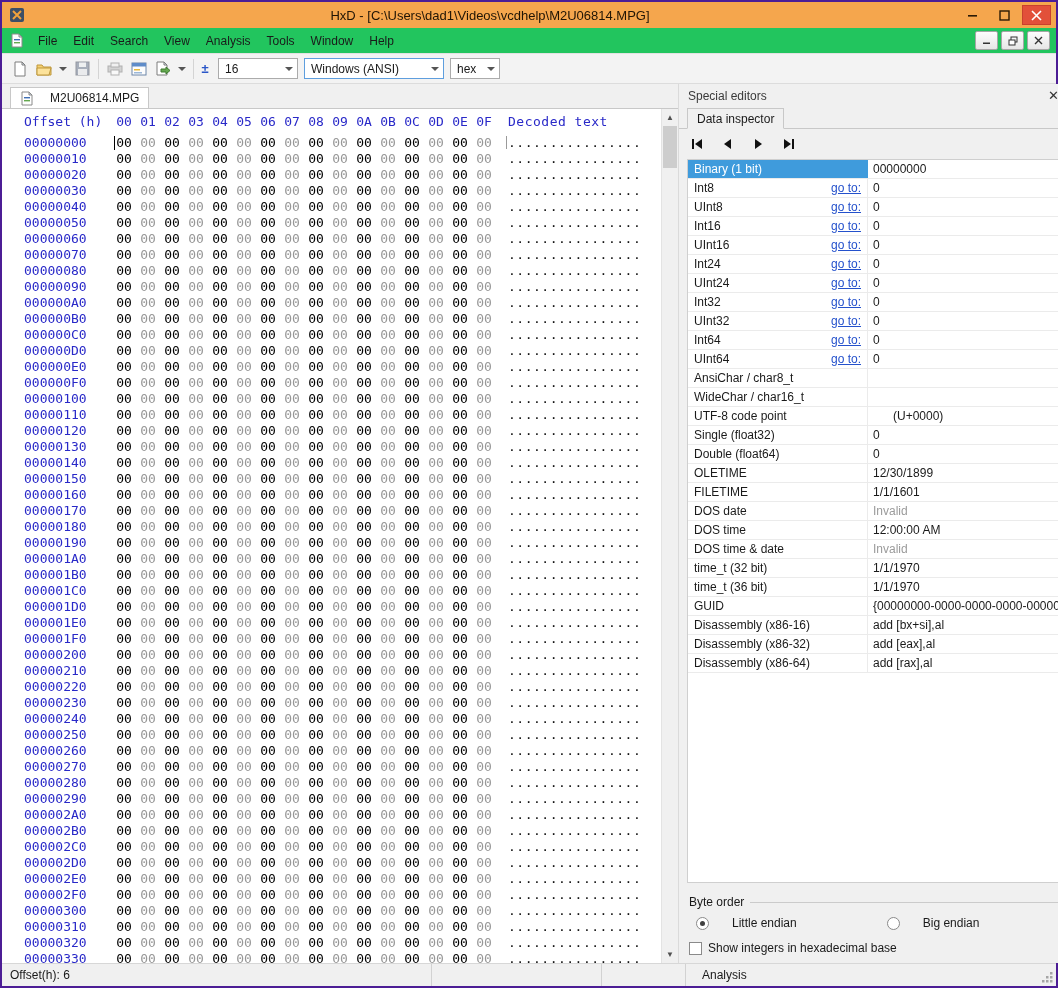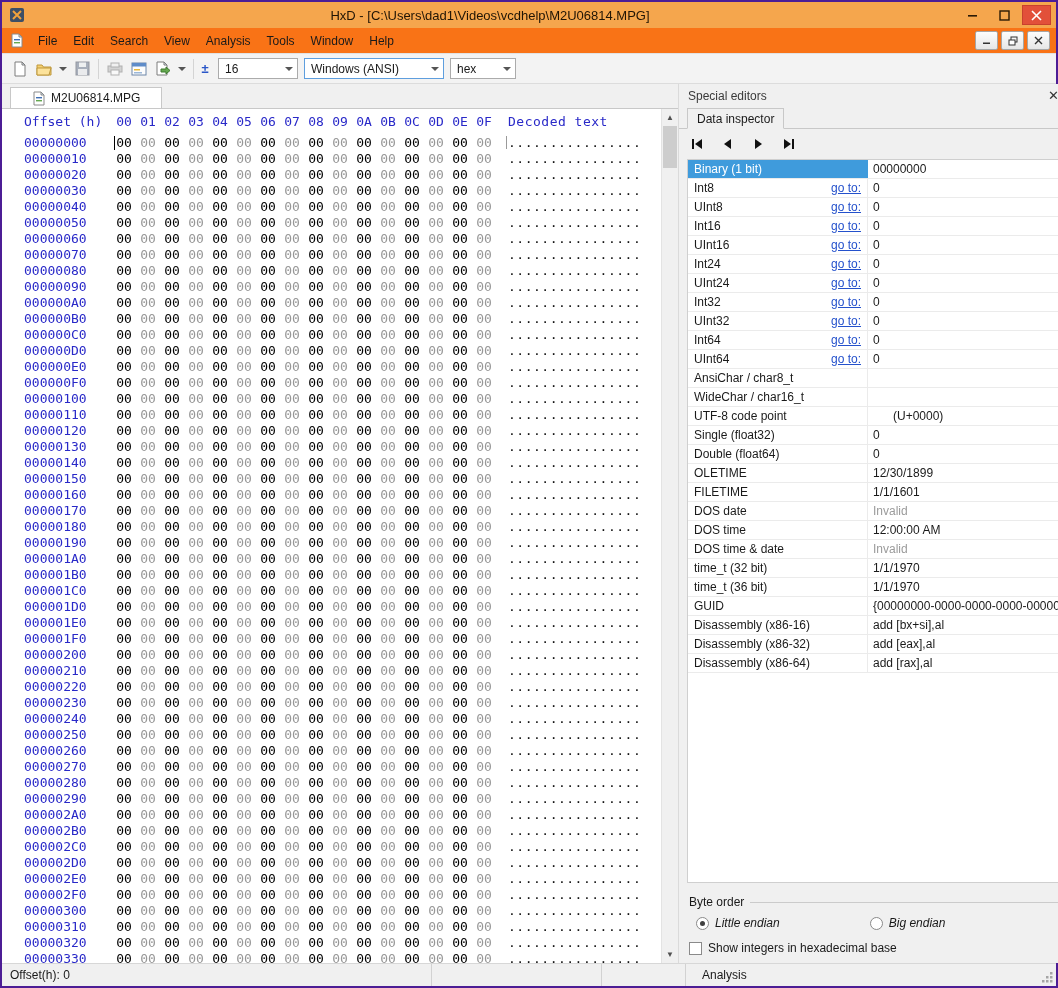--- a/index.html
+++ b/index.html
@@ -9,21 +9,21 @@
   .window { width: 1058px; height: 988px; border: 2px solid #4c1d95; display: flex; flex-direction: column; background: #f0f0f0; }
 
   
   .titlebar { height: 26px; background: #f5a64d; display: flex; align-items: center; padding: 0 5px 0 7px; flex: 0 0 auto; }
   .app-icon { width: 16px; height: 16px; flex: 0 0 auto; }
   .title-text { flex: 1; text-align: center; font-size: 13px; color: #201505; white-space: nowrap; overflow: hidden; }
   .caption-btn { width: 29px; height: 20px; display: flex; align-items: center; justify-content: center; margin-left: 3px; cursor: default; }
   .caption-close { background: #e2503a; border: 1px solid #c8402d; }
 
   
-  .menubar { height: 26px; background: #f97316; border-bottom: 1px solid #e2e2e2; display: flex; align-items: center; padding: 0 4px; flex: 0 0 auto; }
+  .menubar { height: 26px; background: #22c55e; border-bottom: 1px solid #e2e2e2; display: flex; align-items: center; padding: 0 4px; flex: 0 0 auto; }
   .doc-icon { width: 14px; height: 15px; margin: 0 6px 0 4px; }
   .menu-items { display: flex; align-items: center; height: 100%; }
   .menu-item { padding: 0 8px; height: 100%; display: flex; align-items: center; color: #1a1a1a; }
   .mdi-btns { margin-left: auto; display: flex; align-items: center; padding-right: 2px; }
   .mdi-btn { width: 23px; height: 19px; border: 1px solid #a6a6a6; border-radius: 2px; background: linear-gradient(#fdfdfd, #e6e6e6); display: flex; align-items: center; justify-content: center; margin-left: 3px; }
 
   
   .toolbar { height: 30px; background: #f3f3f3; border-bottom: 1px solid #dcdcdc; display: flex; align-items: center; padding: 0 6px; flex: 0 0 auto; }
   .tool-btn { width: 24px; height: 24px; display: flex; align-items: center; justify-content: center; border-radius: 2px; }
   .tool-btn.narrow { width: 14px; }
@@ -33,21 +33,21 @@
   .combo { height: 21px; background: #fff; border: 1px solid #ababab; display: flex; align-items: center; margin-left: 6px; }
   .combo.focused { border-color: #5e9ede; }
   .combo .combo-value { padding: 0 6px; flex: 1; white-space: nowrap; }
   .combo .combo-arrow { width: 16px; height: 100%; display: flex; align-items: center; justify-content: center; }
   .bpr-icon { font-weight: bold; color: #2a56c8; font-size: 13px; }
 
   
   .content { flex: 1 1 auto; display: flex; min-height: 0; }
   .left { width: 676px; flex: 0 0 auto; display: flex; flex-direction: column; min-height: 0; }
   .tabbar { height: 24px; display: flex; align-items: flex-end; padding-left: 8px; flex: 0 0 auto; }
-  .doc-tab { height: 21px; background: #fff; border: 1px solid #c8c8c8; border-bottom: none; display: flex; align-items: center; gap: 5px; padding: 0 21px; font-size: 12px; }
+  .doc-tab { height: 21px; background: #fff; border: 1px solid #c8c8c8; border-bottom: none; display: flex; align-items: center; gap: 16px; padding: 0 9px; font-size: 12px; }
 
   .hexwrap { position: relative; flex: 1 1 auto; background: #fff; border-top: 1px solid #c8c8c8; overflow: hidden; }
   .hexview { font-family: "DejaVu Sans Mono", monospace; font-size: 13px; line-height: 16px; padding: 5px 0 0 22px; }
   .hex-header { margin-bottom: 5px; white-space: nowrap; }
   .hex-offset { display: inline-block; width: 80px; margin-right: 8px; color: #2929c8; }
   .hex-byte { display: inline-block; width: 24px; text-align: center; color: #000; position: relative; }
   .hex-byte.dim { color: #979797; }
   .hex-byte.hdr { color: #2929c8; }
   .hex-byte.caret::before { content: ""; position: absolute; left: 2px; top: 1px; bottom: 1px; width: 1px; background: #000; }
   .hex-decoded { margin-left: 12px; color: #141414; letter-spacing: .5px; position: relative; }
@@ -74,21 +74,21 @@
   .insp-name { width: 180px; flex: 0 0 auto; display: flex; align-items: center; justify-content: space-between; padding-left: 6px; border-right: 1px solid #ebebeb; overflow: hidden; white-space: nowrap; }
   .insp-name.sel { background: #3f9bdc; color: #fff; border-right-color: #3f9bdc; }
   .goto { color: #2451cc; text-decoration: underline; margin-right: 6px; cursor: pointer; }
   .insp-value { flex: 1 1 auto; display: flex; align-items: center; padding-left: 5px; white-space: pre; overflow: hidden; }
   .insp-value.dim { color: #9b9b9b; }
 
   .group { margin: 12px 10px 0 10px; flex: 0 0 auto; }
   .group-header { display: flex; align-items: center; gap: 6px; color: #1a1a1a; }
   .group-header::after { content: ""; flex: 1; height: 1px; background: #cbcbcb; }
   .radio-rows { display: flex; gap: 90px; padding: 7px 0 2px 7px; }
-  .radio-row { display: flex; align-items: center; gap: 6px; font-style: italic; }
+  .radio-row { display: flex; align-items: center; gap: 23px; }
   .radio { width: 13px; height: 13px; border-radius: 50%; border: 1px solid #8a8a8a; background: #fff; position: relative; flex: 0 0 auto; }
   .radio.on::after { content: ""; position: absolute; left: 3px; top: 3px; width: 5px; height: 5px; border-radius: 50%; background: #404040; }
   .checkrow { display: flex; align-items: center; gap: 6px; margin: 9px 10px 8px 10px; flex: 0 0 auto; }
   .checkbox { width: 13px; height: 13px; border: 1px solid #8a8a8a; background: #fff; flex: 0 0 auto; }
 
   
   .statusbar { height: 23px; background: #f0f0f0; border-top: 1px solid #d7d7d7; display: flex; align-items: stretch; flex: 0 0 auto; font-size: 12px; }
   .seg { border-right: 1px solid #d2d2d2; display: flex; align-items: center; }
   .seg1 { width: 430px; padding-left: 8px; }
   .seg2 { width: 170px; }
@@ -219,21 +219,21 @@
       <span class="combo-arrow">
           <span class="caret-down"></span>
         </span>
     </div>
     <div class="combo focused" style="width:140px">
       <span class="combo-value">Windows (ANSI)</span>
       <span class="combo-arrow">
           <span class="caret-down"></span>
         </span>
     </div>
-    <div class="combo" style="width:66px">
+    <div class="combo" style="width:50px">
       <span class="combo-value">hex</span>
       <span class="combo-arrow">
           <span class="caret-down"></span>
         </span>
     </div>
   </div>
 
   <div class="content">
 
     <div class="left">
@@ -541,21 +541,21 @@
       </div>
       <div class="checkrow">
         <span class="checkbox"></span>
         <span>Show integers in hexadecimal base</span>
       </div>
     </div>
   </div>
 
   <div class="statusbar">
     <div class="seg seg1">
-        <span>Offset(h): 0</span>
+        <span>Offset(h): 6</span>
       </div>
     <div class="seg seg2"></div>
     <div class="seg seg3"></div>
     <div class="seg seg4">
       <span>Analysis</span>
       <svg class="grip" width="14" height="14" viewBox="0 0 14 14">
         <g fill="#a5a5a5">
             <rect x="10" y="2" width="2.5" height="2.5"></rect>
             <rect x="10" y="6" width="2.5" height="2.5"></rect>
             <rect x="6" y="6" width="2.5" height="2.5"></rect>

